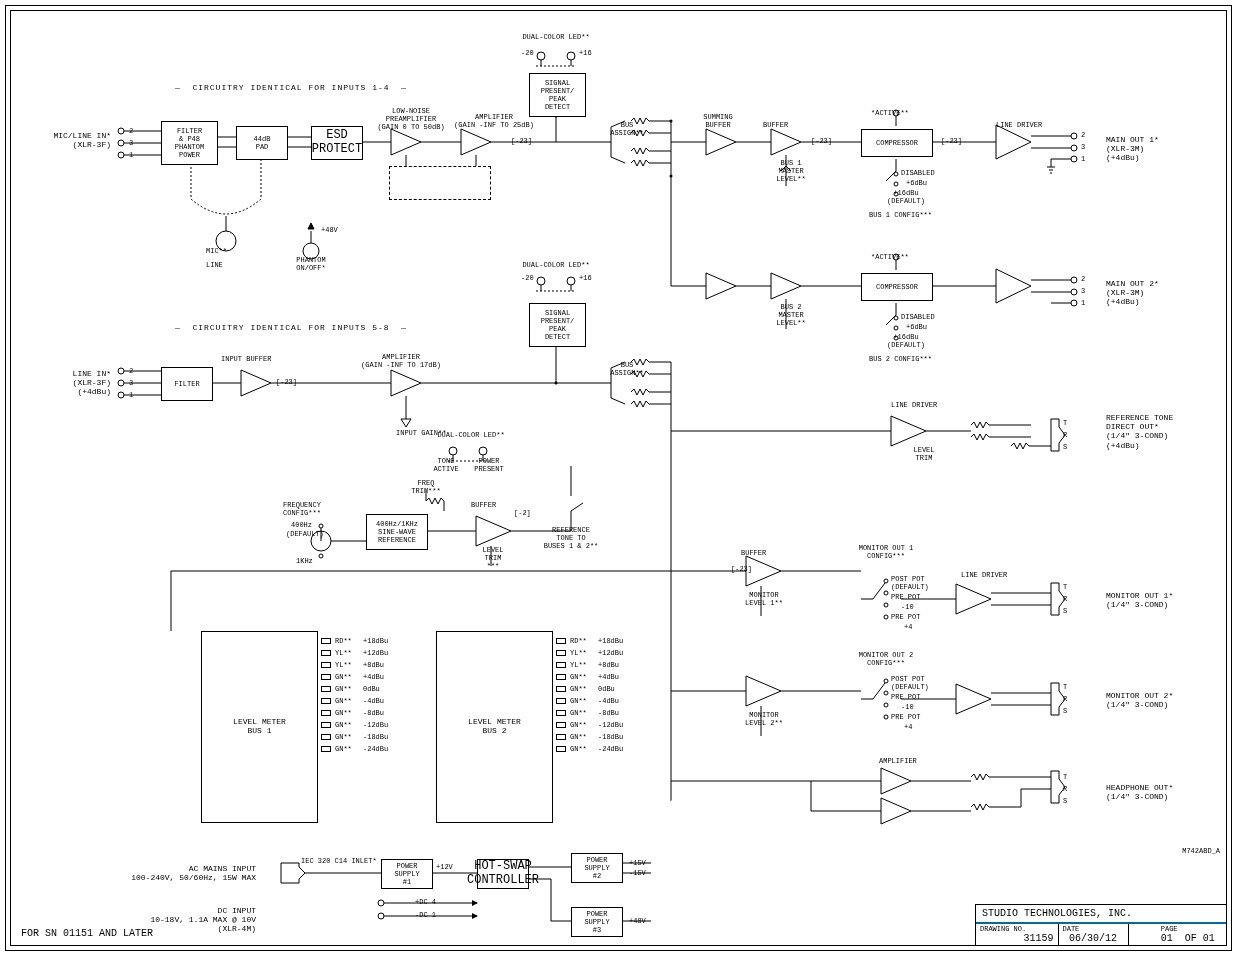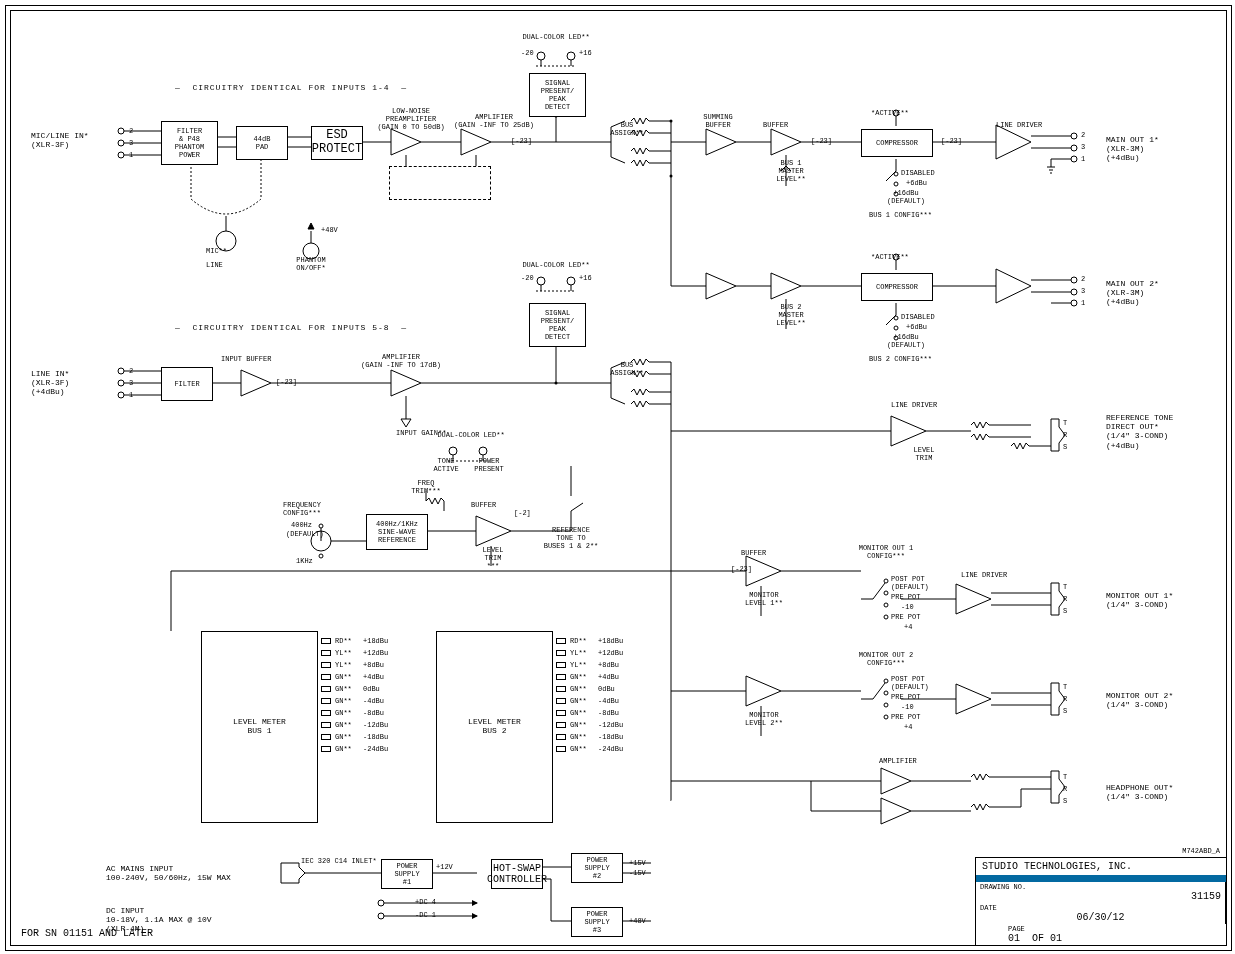--- a/index.html
+++ b/index.html
@@ -37,35 +37,35 @@
   }
   .dashbox {
     border: 1px dashed #000;
     background: #fff;
   }
   .txt {
     line-height: 1.15;
     white-space: nowrap;
   }
   .ctr { text-align: center; }
-  .rt { text-align: left; }
+  .rt { text-align: right; }
   .small { font-size: 7px; }
 
   
   .titleblock {
     position: absolute;
     right: 0; bottom: 0;
     border-top: 1px solid #000;
     border-left: 1px solid #000;
     width: 250px;
     font-size: 8px;
   }
-  .titleblock .row { border-bottom: 7px solid #0369a1; padding: 3px 6px; }
+  .titleblock .row { border-bottom: 2px solid #0369a1; padding: 3px 6px; }
   .titleblock .row:last-child { border-bottom: none; }
-  .titleblock .cells { display: flex; flex-direction: column; }
+  .titleblock .cells { display: flex; }
   .titleblock .cell { flex: 1; border-right: 1px solid #000; padding: 1px 4px; }
   .titleblock .cell:last-child { border-right: none; margin-left: 28px; }
 
   svg { position: absolute; left: 0; top: 0; overflow: visible; }
 
   .meterbox { border: 1px solid #000; }
   .led-line { display: flex; align-items: center; margin-bottom: 4px; }
   .led { display:inline-block; width:8px; height:4px; border:1px solid #000; margin-right:4px; }
 
 </style>
@@ -642,21 +642,21 @@
     <div class="abs txt rt" style="left:95px;top:895px;width:150px">
       <span>DC INPUT</span><br><span>10-18V, 1.1A MAX @ 10V</span><br><span>(XLR-4M)</span>
     </div>
     <div class="abs txt small" style="left:290px;top:846px">IEC 320 C14 INLET*</div>
     <div class="abs box" style="left:370px;top:848px;width:50px;height:28px;font-size:7px">
         <span style="white-space:pre-line">POWER
 SUPPLY
 #1</span>
       </div>
     <div class="abs txt small" style="left:425px;top:852px">+12V</div>
-    <div class="abs box" style="left:480px;top:848px;width:50px;height:28px;font-size:10px">
+    <div class="abs box" style="left:466px;top:848px;width:50px;height:28px;font-size:12px">
         <span style="white-space:pre-line">HOT-SWAP
 CONTROLLER</span>
       </div>
     <div class="abs box" style="left:560px;top:842px;width:50px;height:28px;font-size:7px">
         <span style="white-space:pre-line">POWER
 SUPPLY
 #2</span>
       </div>
     <div class="abs box" style="left:560px;top:896px;width:50px;height:28px;font-size:7px">
         <span style="white-space:pre-line">POWER

